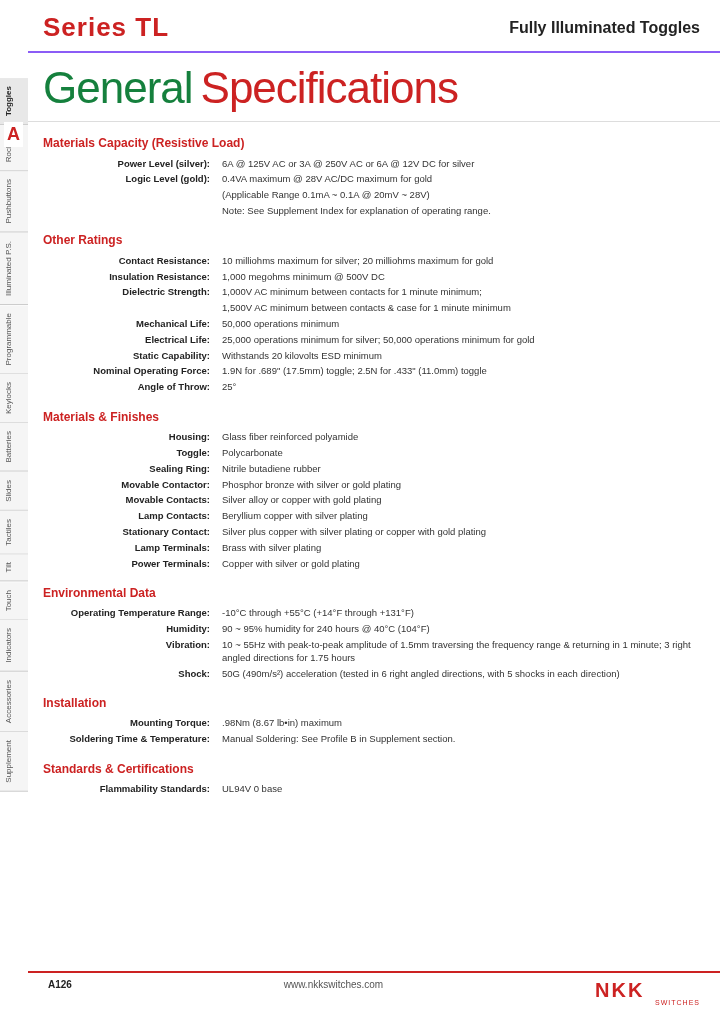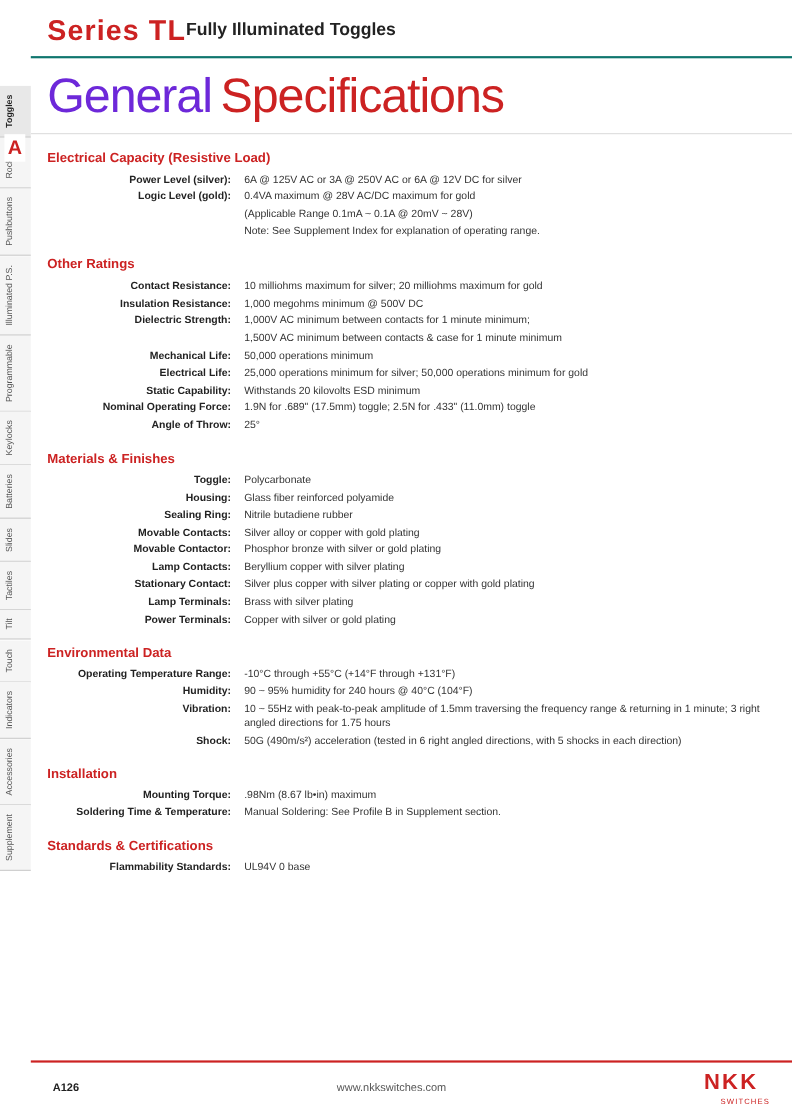--- a/index.html
+++ b/index.html
@@ -44,23 +44,24 @@
     
     .main-content {
       margin-left: 28px;
       padding: 0;
       min-height: 1012px;
     }
 
     
     .page-header {
       display: flex;
+      justify-content: space-between;
       align-items: center;
       padding: 12px 20px 8px 15px;
-      border-bottom: 2px solid #0f766e;
+      border-bottom: 2px solid #8b5cf6;
     }
     .series-title {
       font-size: 26px;
       font-weight: bold;
       color: #cc2222;
       letter-spacing: 1px;
     }
     .series-subtitle {
       font-size: 16px;
       font-weight: bold;
@@ -72,21 +73,21 @@
       padding: 10px 20px 8px 15px;
       border-bottom: 1px solid #ddd;
     }
     .page-title-line {
       display: flex;
       align-items: baseline;
       gap: 8px;
     }
     .title-general {
       font-size: 44px;
-      color: #6d28d9;
+      color: #15803d;
       font-weight: 300;
       letter-spacing: -1px;
     }
     .title-specs {
       font-size: 44px;
       color: #cc2222;
       font-weight: 400;
       letter-spacing: -1px;
     }
 
@@ -133,21 +134,21 @@
     
     .page-footer {
       position: absolute;
       bottom: 0;
       left: 28px;
       right: 0;
       border-top: 2px solid #cc2222;
       padding: 6px 20px;
       display: flex;
       justify-content: space-between;
-      align-items: center;
+      align-items: flex-start;
       background: #fff;
     }
     .footer-page-num {
       font-size: 10px;
       font-weight: bold;
       color: #222;
     }
     .footer-url {
       font-size: 10px;
       color: #555;
@@ -160,21 +161,21 @@
     }
     .nkk-logo-switches {
       font-size: 7px;
       color: #cc2222;
       letter-spacing: 1px;
       display: block;
       text-align: right;
     }
     .nkk-logo-block {
       display: flex;
-      flex-direction: column;
+      flex-direction: row;
       align-items: flex-end;
     }
 
     .sidebar-letter {
       font-size: 18px;
       font-weight: bold;
       color: #cc2222;
       position: absolute;
       left: 4px;
       top: 62px;
@@ -196,21 +197,21 @@
   <div class="page-title-area">
     <div class="page-title-line">
       <span class="title-general">General</span>
       <span class="title-specs">Specifications</span>
     </div>
   </div>
 
   <div class="content-body">
 
     <div class="section">
-      <div class="section-title">Electrical Capacity (Resistive Load)</div>
+      <div class="section-title">Materials Capacity (Resistive Load)</div>
       <table class="spec-table">
         <tbody>
           <tr>
             <td>Power Level (silver):</td>
             <td>6A @ 125V AC or 3A @ 250V AC or 6A @ 12V DC for silver</td>
           </tr>
           <tr>
             <td>Logic Level (gold):</td>
             <td>0.4VA maximum @ 28V AC/DC maximum for gold</td>
           </tr>
@@ -268,38 +269,38 @@
           </tr>
         </tbody>
       </table>
     </div>
 
     <div class="section">
       <div class="section-title">Materials &amp; Finishes</div>
       <table class="spec-table">
         <tbody>
           <tr>
+            <td>Housing:</td>
+            <td>Glass fiber reinforced polyamide</td>
+          </tr>
+          <tr>
             <td>Toggle:</td>
             <td>Polycarbonate</td>
           </tr>
           <tr>
-            <td>Housing:</td>
-            <td>Glass fiber reinforced polyamide</td>
-          </tr>
-          <tr>
             <td>Sealing Ring:</td>
             <td>Nitrile butadiene rubber</td>
           </tr>
           <tr>
+            <td>Movable Contactor:</td>
+            <td>Phosphor bronze with silver or gold plating</td>
+          </tr>
+          <tr>
             <td>Movable Contacts:</td>
             <td>Silver alloy or copper with gold plating</td>
-          </tr>
-          <tr>
-            <td>Movable Contactor:</td>
-            <td>Phosphor bronze with silver or gold plating</td>
           </tr>
           <tr>
             <td>Lamp Contacts:</td>
             <td>Beryllium copper with silver plating</td>
           </tr>
           <tr>
             <td>Stationary Contact:</td>
             <td>Silver plus copper with silver plating or copper with gold plating</td>
           </tr>
           <tr>

